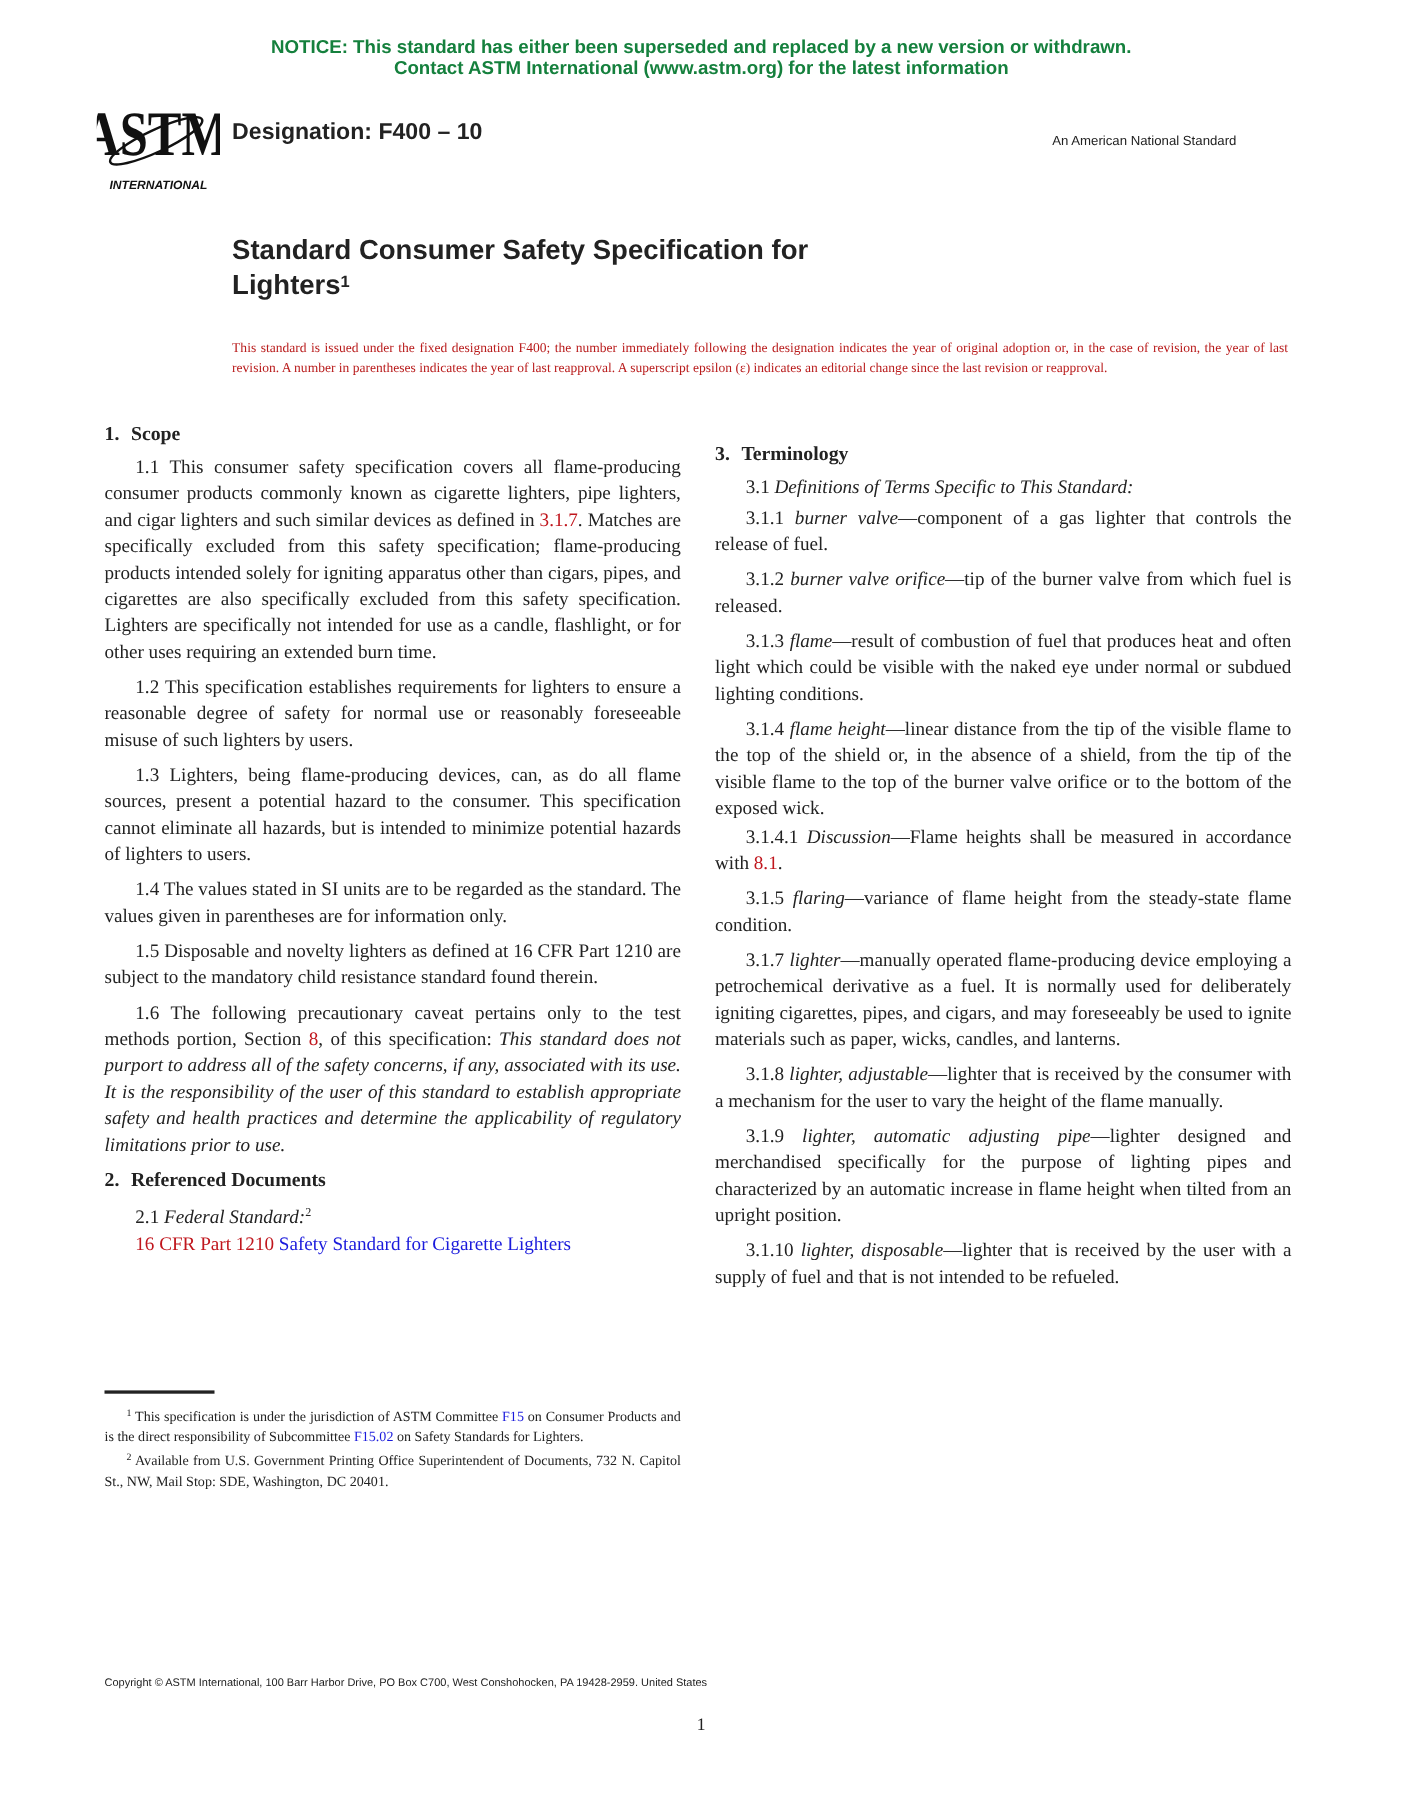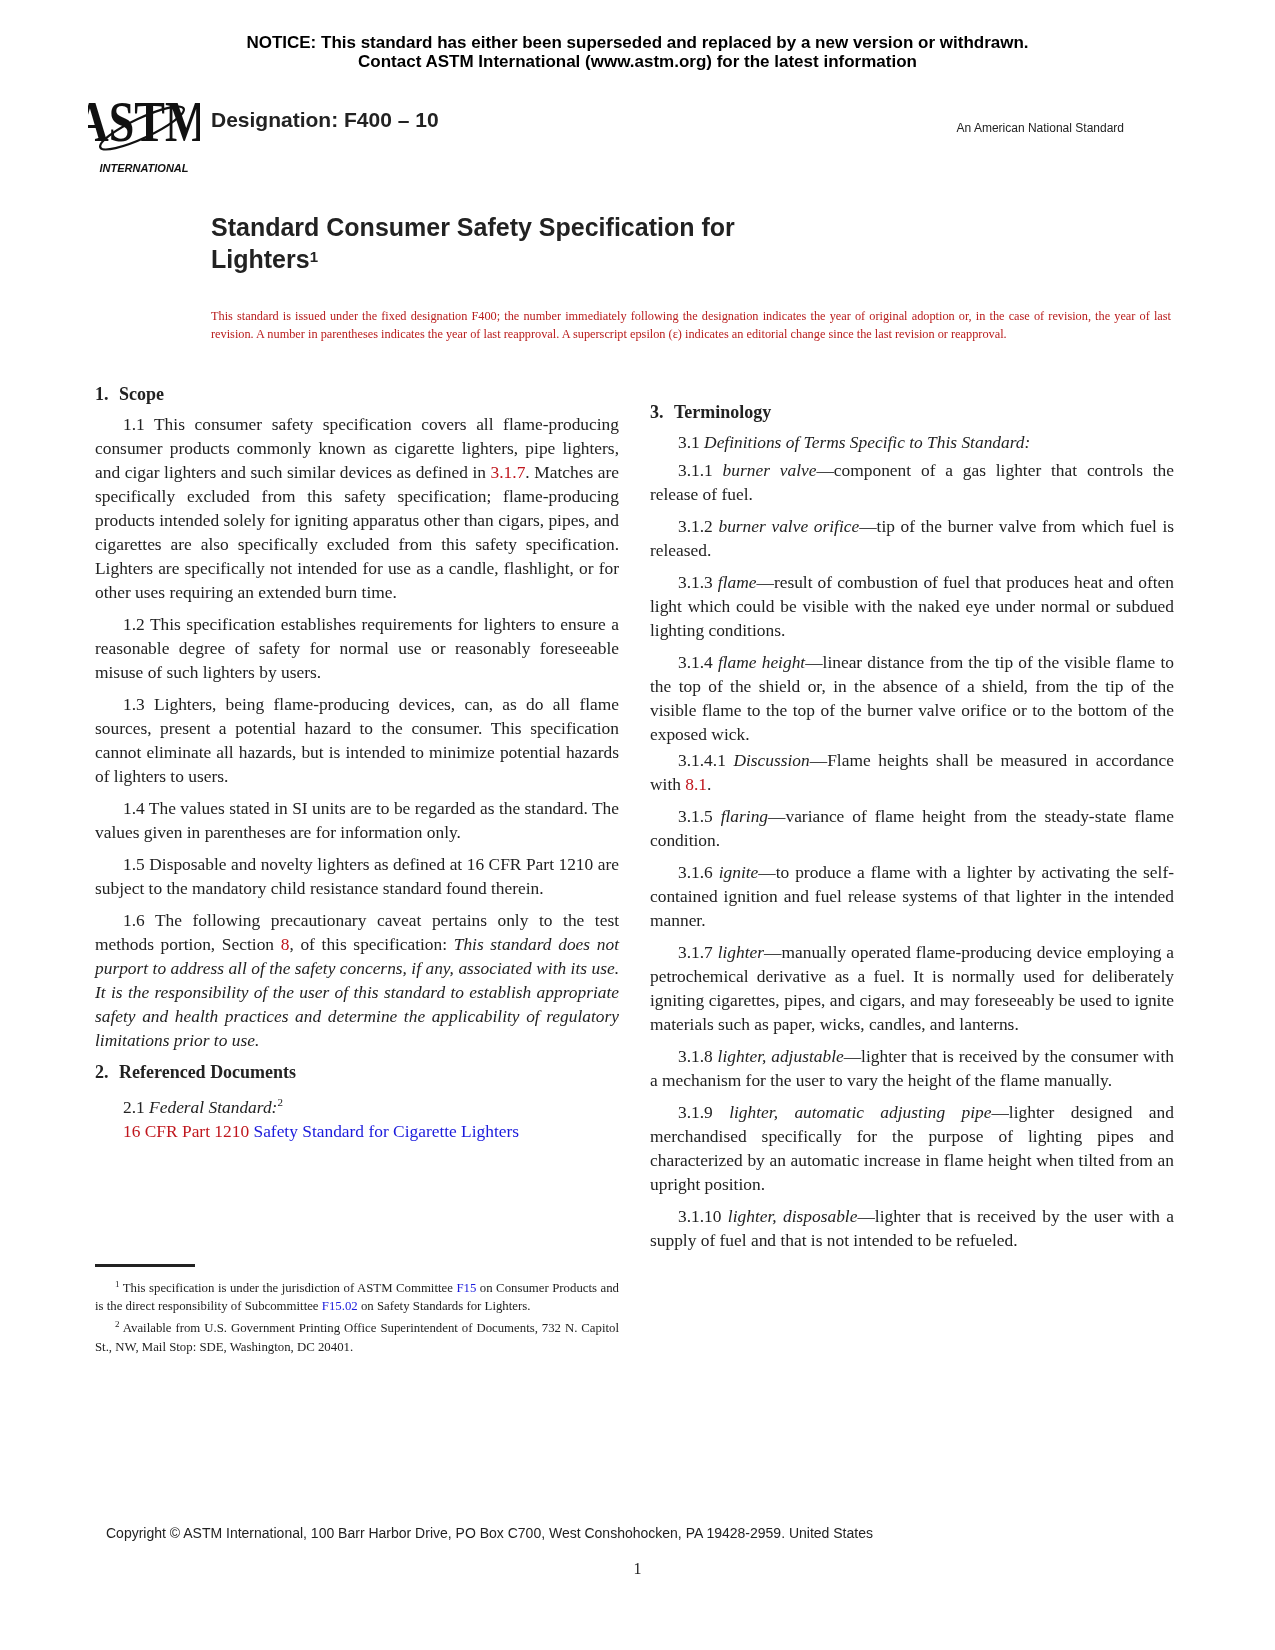--- a/index.html
+++ b/index.html
@@ -1,38 +1,38 @@
 <!DOCTYPE html>
 <html><head>
 <meta charset="utf-8">
 <style>
   html, body { margin: 0; padding: 0; background: #ffffff; }
   body { width: 1275px; height: 1650px; position: relative; overflow: hidden; color: #1a1a1a; }
   .abs { position: absolute; }
-  .notice { left: 0; width: 1275px; text-align: center; color: #000000; font-family: "Liberation Sans", sans-serif; font-weight: bold; font-size: 17px; line-height: 19px; }
+  .notice { left: 0; width: 1275px; text-align: center; color: #15803d; font-family: "Liberation Sans", sans-serif; font-weight: bold; font-size: 17px; line-height: 19px; }
   .logo { left: 88px; top: 86px; width: 112px; height: 90px; }
   .designation { left: 211px; top: 108px; font-family: "Liberation Sans", sans-serif; font-weight: bold; font-size: 21px; color: #222; }
   .ans { right: 151px; top: 121px; font-family: "Liberation Sans", sans-serif; font-size: 12px; color: #222; }
   .title { left: 211px; top: 211px; font-family: "Liberation Sans", sans-serif; font-weight: bold; font-size: 25px; line-height: 32px; color: #222; }
   .title sup { font-size: 15px; vertical-align: top; position: relative; top: -2px; }
   .issued { left: 211px; top: 307px; width: 960px; font-family: "Liberation Serif", serif; font-size: 12.3px; line-height: 18px; color: #b91c1c; text-align: justify; }
   .col { font-family: "Liberation Serif", serif; font-size: 17.4px; line-height: 24px; color: #222; text-align: justify; }
   .col p { margin: 0 0 8px 0; text-indent: 28px; }
   .col h2 { margin: 0 0 6px 0; font-size: 18px; font-weight: bold; }
   .col h2 .num { display: inline-block; width: 24px; }
   .red { color: #c0161d; }
   .blue { color: #1a1adc; }
   .it { font-style: italic; }
   .left { left: 95px; top: 382px; width: 524px; }
   .right { left: 650px; top: 400px; width: 524px; }
   .rule { left: 95px; top: 1264px; width: 100px; height: 3px; background: #222; }
   .fn { left: 95px; top: 1275px; width: 524px; font-family: "Liberation Serif", serif; font-size: 12.8px; line-height: 18px; color: #222; text-align: justify; }
   .fn p { margin: 0; text-indent: 20px; }
   .fn sup { font-size: 9px; }
-  .copyright { left: 106px; top: 1525px; font-family: "Liberation Sans", sans-serif; font-size: 14px; color: #222; }
+  .copyright { left: 95px; top: 1525px; font-family: "Liberation Sans", sans-serif; font-size: 10px; color: #222; }
   .pagenum { left: 0; width: 1275px; top: 1560px; text-align: center; font-family: "Liberation Serif", serif; font-size: 16px; color: #222; }
   a { text-decoration: none; }
 </style>
 </head>
 <body>
 
 <div class="abs notice" style="top:33px;">
   <div>NOTICE: This standard has either been superseded and replaced by a new version or withdrawn.</div>
   <div>Contact ASTM International (www.astm.org) for the latest information</div>
 </div>
@@ -77,21 +77,20 @@
 
 <div class="abs col right">
   <h2><span class="num">3.</span><span>Terminology</span></h2>
   <p style="margin-bottom:4px;"><span>3.1 </span><span class="it">Definitions of Terms Specific to This Standard:</span></p>
   <p><span>3.1.1 </span><span class="it">burner valve</span><span>—component of a gas lighter that controls the release of fuel.</span></p>
   <p><span>3.1.2 </span><span class="it">burner valve orifice</span><span>—tip of the burner valve from which fuel is released.</span></p>
   <p><span>3.1.3 </span><span class="it">flame</span><span>—result of combustion of fuel that produces heat and often light which could be visible with the naked eye under normal or subdued lighting conditions.</span></p>
   <p style="margin-bottom:2px;"><span>3.1.4 </span><span class="it">flame height</span><span>—linear distance from the tip of the visible flame to the top of the shield or, in the absence of a shield, from the tip of the visible flame to the top of the burner valve orifice or to the bottom of the exposed wick.</span></p>
   <p><span>3.1.4.1 </span><span class="it">Discussion</span><span>—Flame heights shall be measured in accordance with </span><a class="red">8.1</a><span>.</span></p>
   <p><span>3.1.5 </span><span class="it">flaring</span><span>—variance of flame height from the steady-state flame condition.</span></p>
-  <p><span>3.1.6 </span><span class="it">ignite</span><span>—to produce a flame with a lighter by activating the self-contained ignition and fuel release systems of that lighter in the intended manner.</span></p>
   <p><span>3.1.7 </span><span class="it">lighter</span><span>—manually operated flame-producing device employing a petrochemical derivative as a fuel. It is normally used for deliberately igniting cigarettes, pipes, and cigars, and may foreseeably be used to ignite materials such as paper, wicks, candles, and lanterns.</span></p>
   <p><span>3.1.8 </span><span class="it">lighter, adjustable</span><span>—lighter that is received by the consumer with a mechanism for the user to vary the height of the flame manually.</span></p>
   <p><span>3.1.9 </span><span class="it">lighter, automatic adjusting pipe</span><span>—lighter designed and merchandised specifically for the purpose of lighting pipes and characterized by an automatic increase in flame height when tilted from an upright position.</span></p>
   <p><span>3.1.10 </span><span class="it">lighter, disposable</span><span>—lighter that is received by the user with a supply of fuel and that is not intended to be refueled.</span></p>
 </div>
 
 <div class="abs copyright">Copyright © ASTM International, 100 Barr Harbor Drive, PO Box C700, West Conshohocken, PA 19428-2959. United States</div>
 <div class="abs pagenum">1</div>
 
 </body></html>

